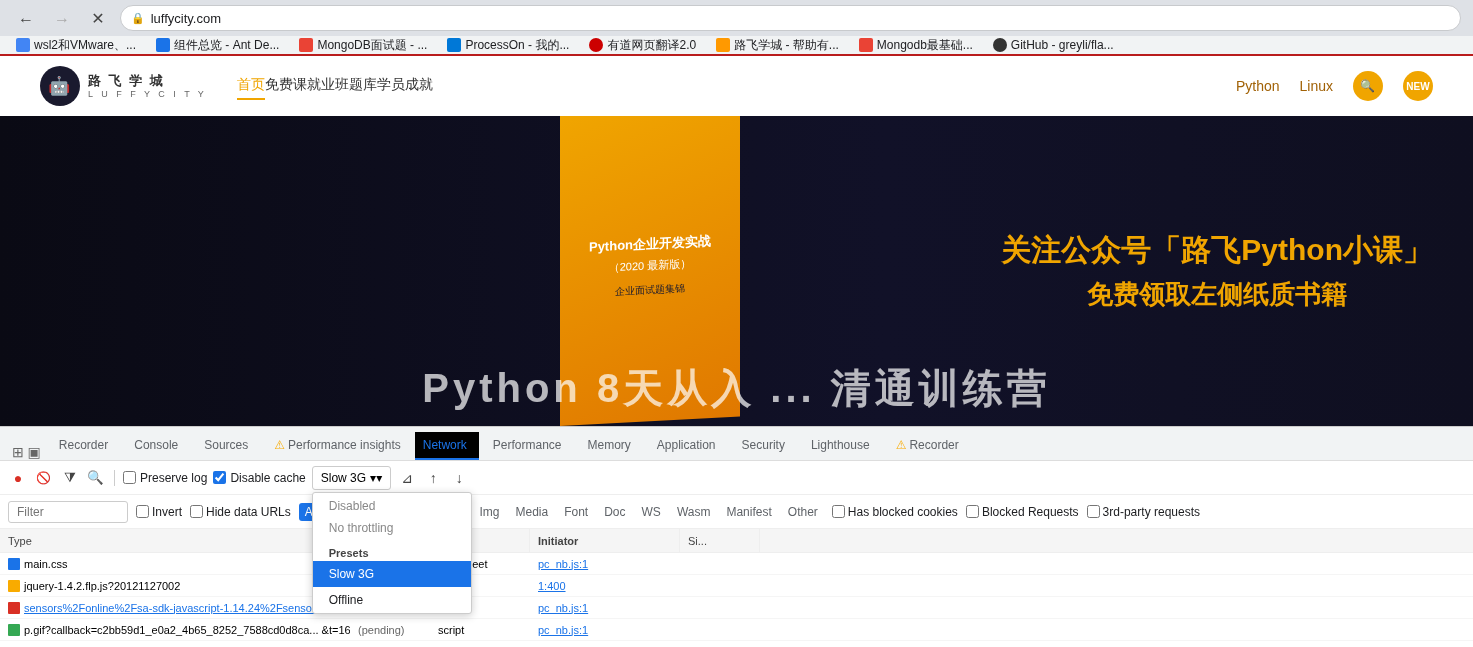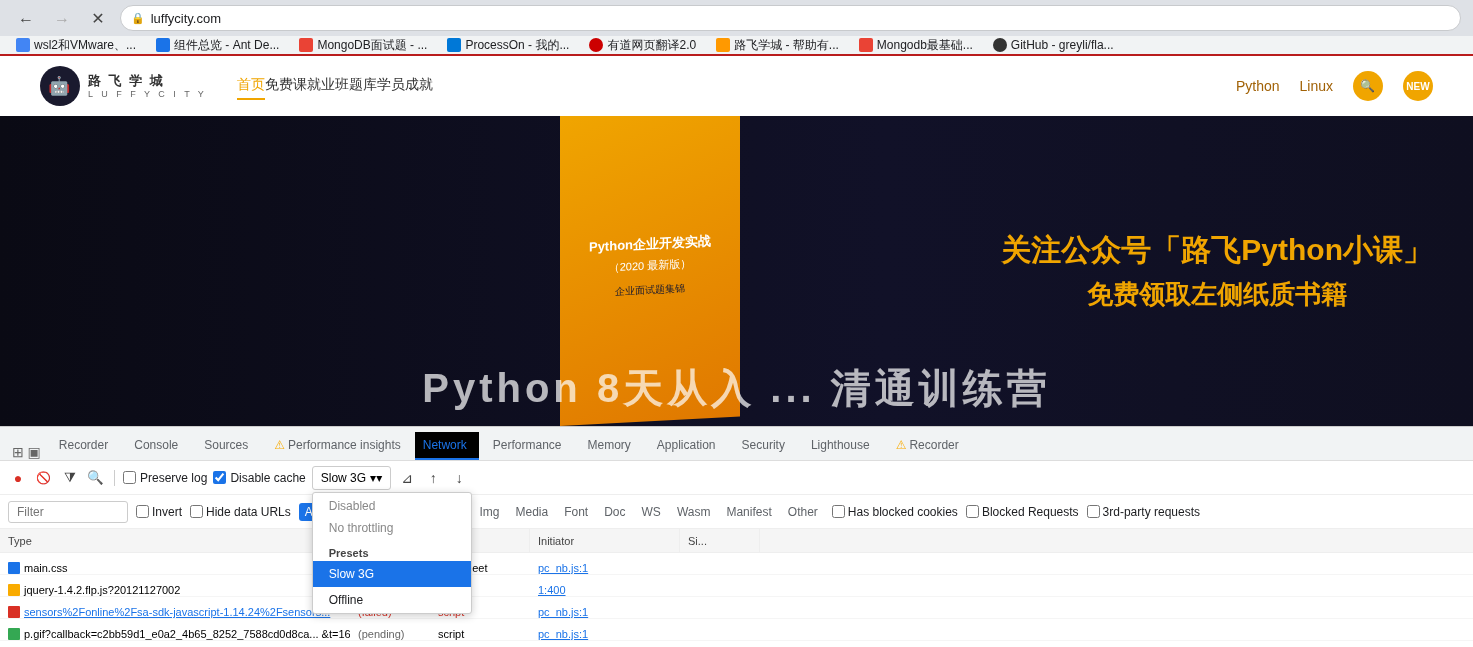--- a/index.html
+++ b/index.html
@@ -63,25 +63,25 @@
     .filter-types { display: flex; gap: 4px; overflow: hidden; }
     .filter-type { font-size: 12px; color: #5f6368; cursor: pointer; padding: 2px 6px; border-radius: 3px; white-space: nowrap; }
     .filter-type.active { background: #1a73e8; color: #fff; }
 
     .network-table { flex: 1; overflow: hidden; }
     .table-header { display: flex; background: #f5f5f5; border-bottom: 1px solid #eee; height: 24px; align-items: center; font-size: 11px; color: #444; font-weight: 500; }
     .th { padding: 0 8px; border-right: 1px solid #eee; height: 100%; display: flex; align-items: center; white-space: nowrap; overflow: hidden; }
     .th.name { width: 350px; flex-shrink: 0; }
     .th.status { width: 80px; flex-shrink: 0; }
     .th.type { width: 100px; flex-shrink: 0; }
-    .th.initiator { width: 150px; flex-shrink: 0; }
+    .th.initiator { width: 150px; flex-shrink: 0; font-weight: bold; }
     .th.size { width: 80px; flex-shrink: 0; }
 
     .table-row-item { display: flex; height: 22px; align-items: center; border-bottom: 1px solid #f5f5f5; font-size: 11px; }
-    .td { padding: 0 8px; height: 100%; display: flex; align-items: flex-end; overflow: hidden; white-space: nowrap; }
+    .td { padding: 0 8px; height: 100%; display: flex; align-items: center; overflow: hidden; white-space: nowrap; }
     .td.name { width: 350px; flex-shrink: 0; overflow: hidden; text-overflow: ellipsis; }
     .td.status { width: 80px; flex-shrink: 0; }
     .td.type { width: 100px; flex-shrink: 0; }
     .td.initiator { width: 150px; flex-shrink: 0; }
     .td.size { width: 80px; flex-shrink: 0; }
 
     .file-icon { width: 12px; height: 12px; border-radius: 1px; margin-right: 4px; flex-shrink: 0; }
     .file-icon.css { background: #1a73e8; }
     .file-icon.js { background: #f9ab00; }
     .file-icon.error { background: #d93025; }

